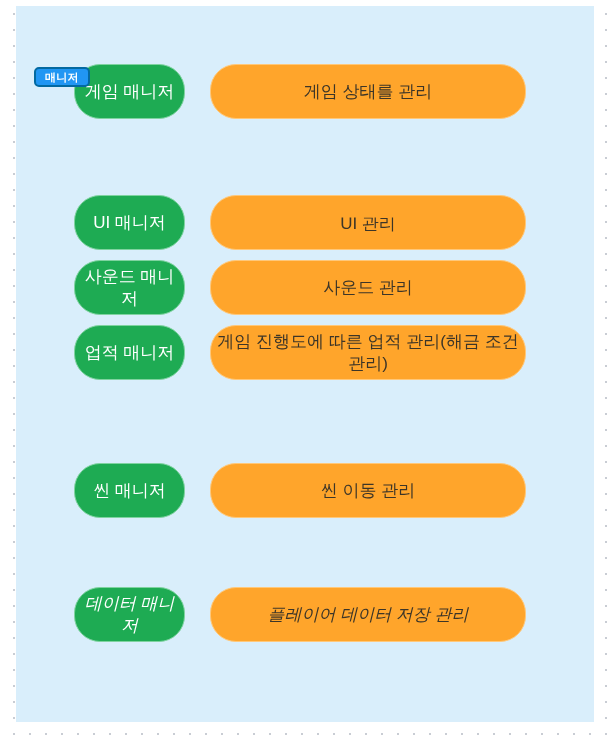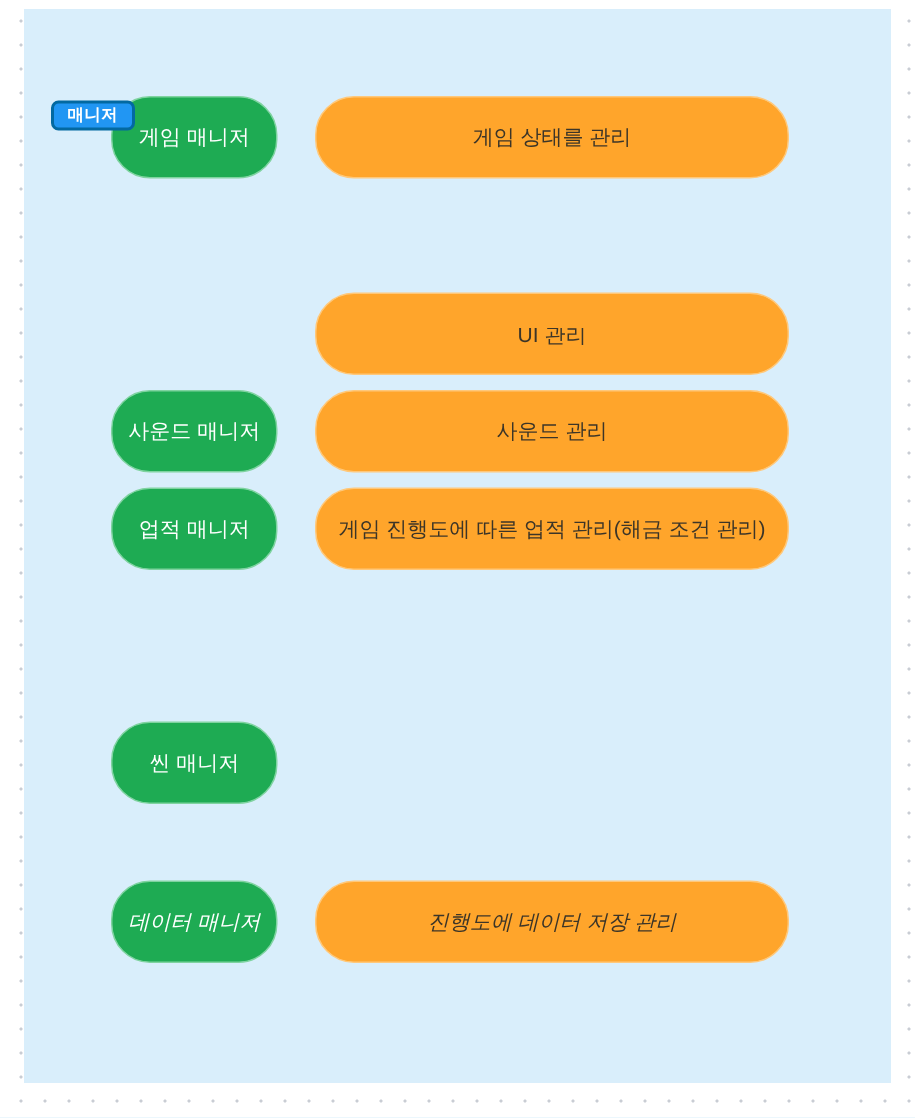--- a/index.html
+++ b/index.html
@@ -62,21 +62,21 @@
 
   .node {
     position: absolute;
     top: 0;
     height: 55px;
     box-sizing: border-box;
     display: flex;
     align-items: center;
     justify-content: center;
     text-align: center;
-    font-size: 14px;
+    font-size: 17px;
     line-height: 1.25;
     overflow: hidden;
     border-radius: 26px;
   }
 
   .node.green {
     left: 58px;
     width: 111px;
     background: #1eab53;
     border: 1px solid #7fd3a0;
@@ -118,48 +118,54 @@
   <div id="rows-container">
       <div class="row" style="top: 58px;">
         <div class="node green">
           <span class="label">게임 매니저</span>
         </div>
         <div class="node orange">
           <span class="label">게임 상태를 관리</span>
         </div>
       </div>
       <div class="row" style="top: 189px;">
+        <div class="node green">
+          <span class="label">UI 매니저</span>
+        </div>
         <div class="node orange clipped">
           <span class="label">UI 관리</span>
         </div>
       </div>
       <div class="row" style="top: 254px;">
         <div class="node orange">
           <span class="label">사운드 관리</span>
         </div>
         <div class="node green">
           <span class="label">사운드 매니저</span>
         </div>
       </div>
       <div class="row" style="top: 319px;">
         <div class="node orange">
           <span class="label">게임 진행도에 따른 업적 관리(해금 조건 관리)</span>
         </div>
         <div class="node green">
           <span class="label">업적 매니저</span>
         </div>
       </div>
-      <div class="row" style="top: 475px;">
+      <div class="row" style="top: 457px;">
         <div class="node green">
           <span class="label">씬 매니저</span>
+        </div>
+        <div class="node orange">
+          <span class="label">씬 이동 관리</span>
         </div>
       </div>
       <div class="row" style="top: 581px; font-style: italic;">
         <div class="node green">
           <span class="label">데이터 매니저</span>
         </div>
         <div class="node orange">
-          <span class="label">진행도에 데이터 저장 관리</span>
+          <span class="label">플레이어 데이터 저장 관리</span>
         </div>
       </div>
     </div>
 
 </div>
 
 </body></html>

